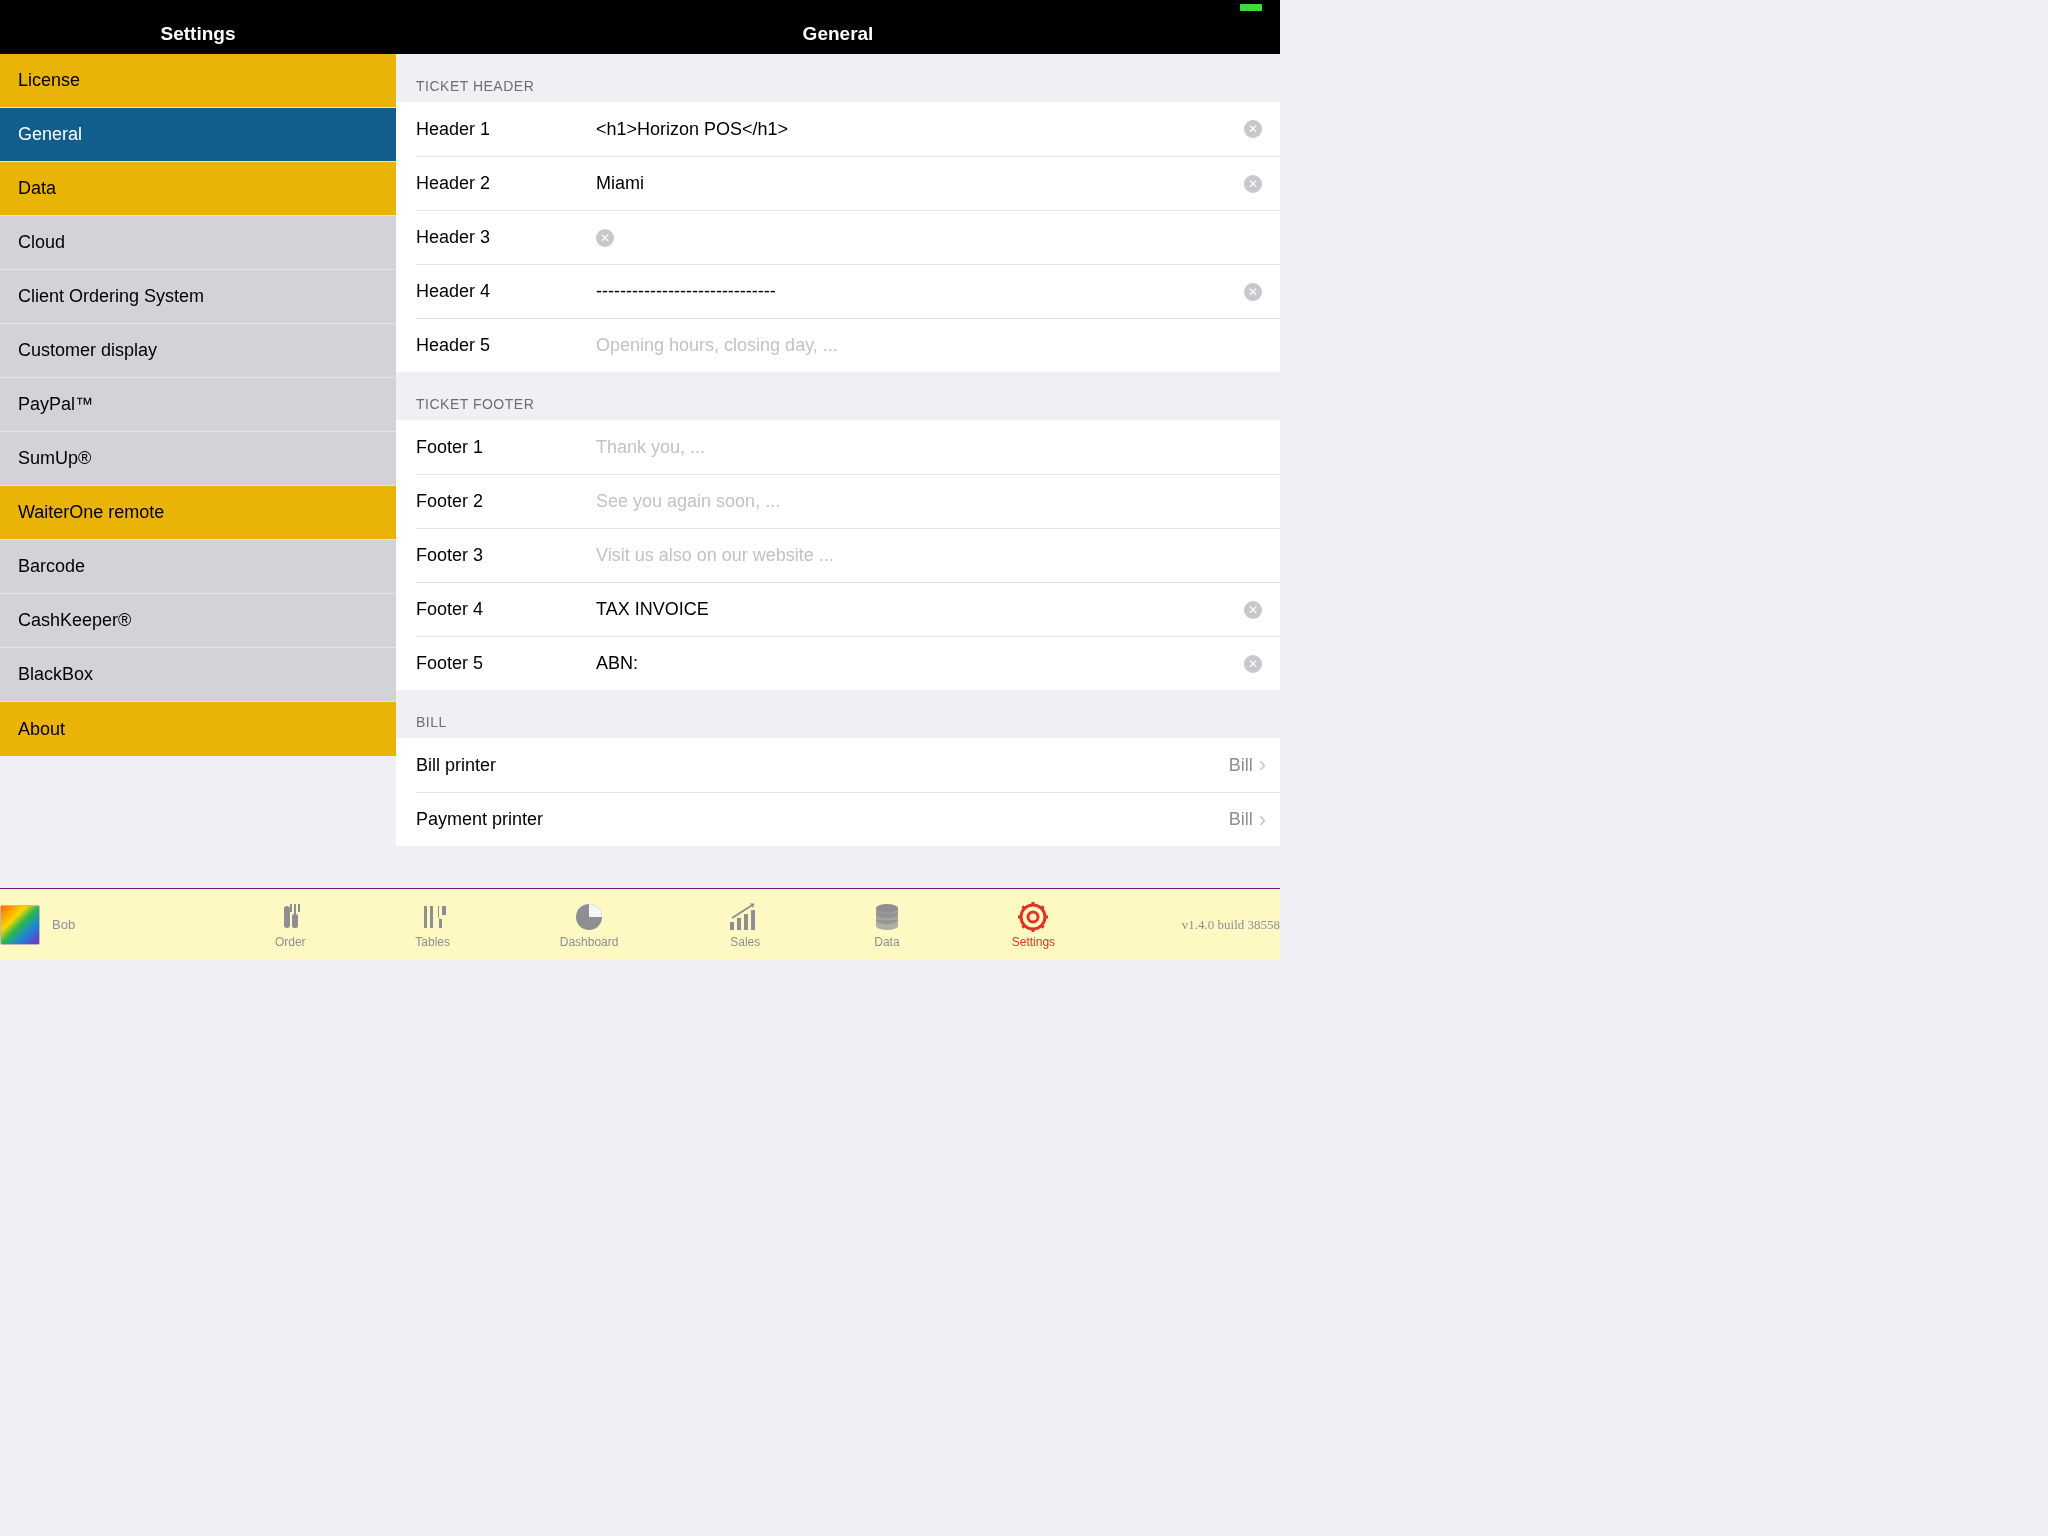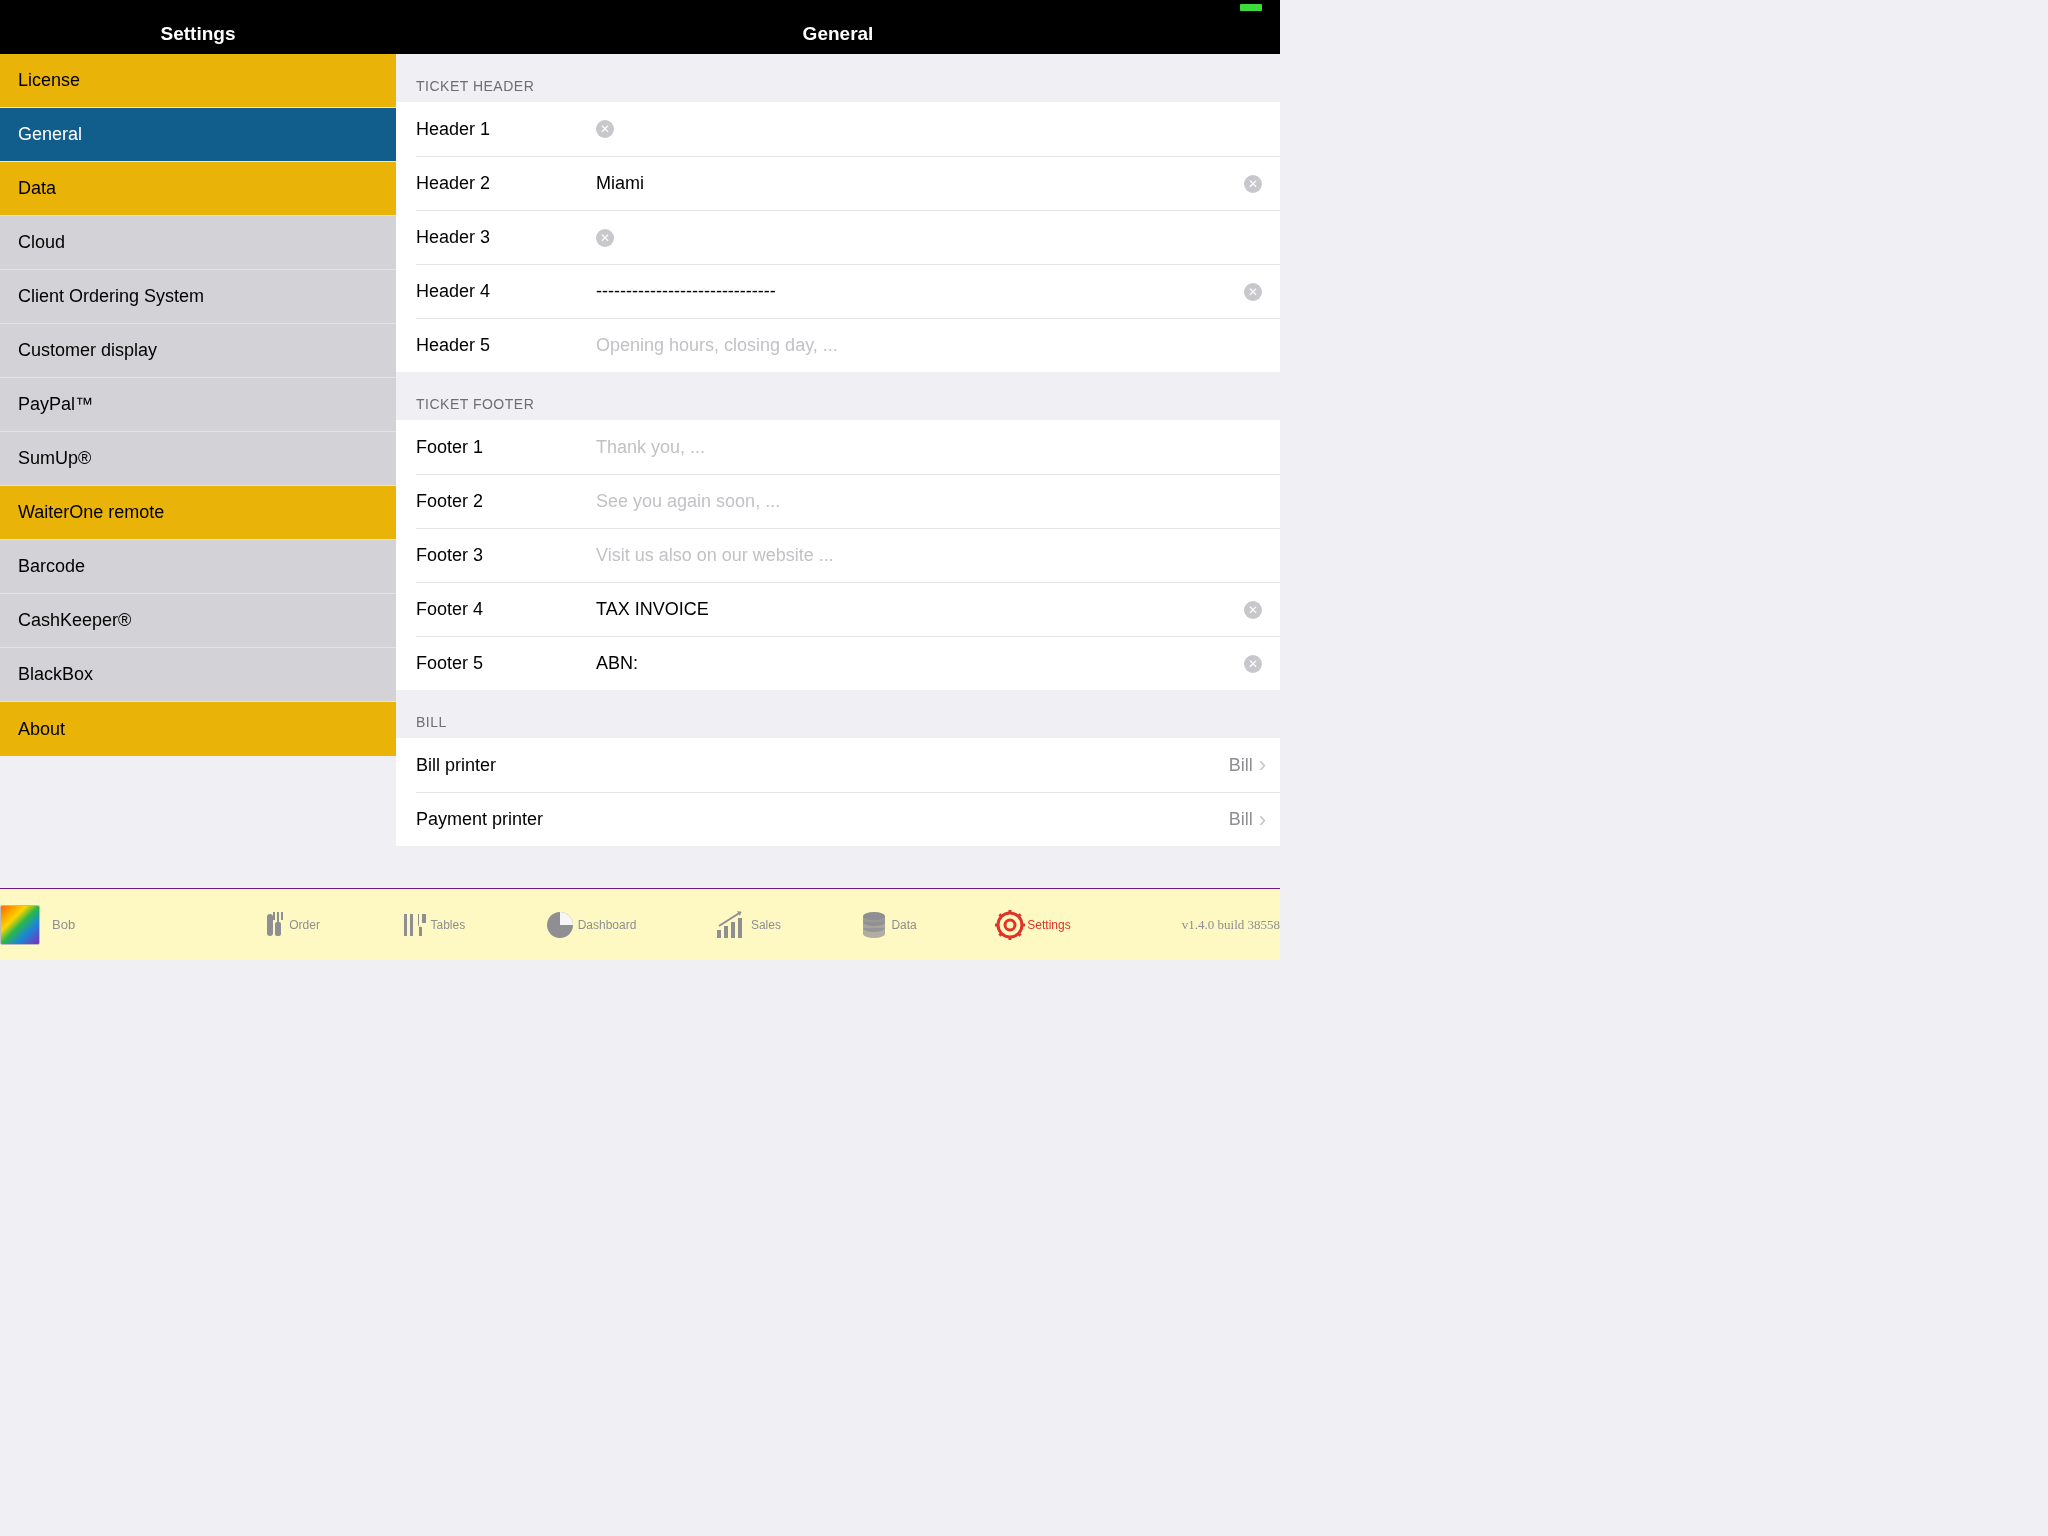--- a/index.html
+++ b/index.html
@@ -33,21 +33,21 @@
 .row .clear { width:18px;height:18px;border-radius:50%;background:#c7c7cc;color:#fff;display:flex;align-items:center;justify-content:center;font-size:12px;cursor:pointer;margin-right:4px; }
 .row .value { flex:1; text-align:right; font-size:18px; color:#8e8e93; padding-right:6px; }
 .row .chev { color:#c7c7cc; font-size:22px; }
 
 
 .bottom { height:72px; background:#fef9c3; border-top:1px solid #701a75; display:flex; align-items:center; padding:0 0; }
 .user { display:flex; align-items:center; gap:12px; width:220px; }
 .user .avatar { width:40px; height:40px; border:1px solid #bbb; border-radius:2px; background:linear-gradient(135deg,#ff6a00 0%,#ffd400 33%,#2ab84a 50%,#1b87d4 70%,#7a2fbf 100%); }
 .user .uname { font-size:13px; color:#8e8e93; }
 .tabs { flex:1; display:flex; justify-content:space-around; }
-.tab { display:flex; flex-direction:row; align-items:center; gap:2px; color:#8e8e93; font-size:12px; cursor:pointer; }
+.tab { display:flex; flex-direction:column; align-items:center; gap:2px; color:#8e8e93; font-size:12px; cursor:pointer; }
 .tab.active { color:#e03227; }
 .tab .icon { height:32px; display:flex; align-items:center; justify-content:center; }
 .version { width:170px; text-align:right; font-size:13px; color:#8e8e93;font-family:Liberation Serif, serif; }
 </style>
 </head>
 <body>
 
 <div class="status">
   <div class="batt"></div>
 </div>
@@ -98,20 +98,21 @@
       <div class="item">
         <span>About</span>
       </div>
     </div>
   <div class="content">
 
     <div class="section-title">TICKET HEADER</div>
     <div class="rowgroup" id="group-th">
         <div class="row">
           <div class="label">Header 1</div>
+          <input placeholder="" value="&lt;h1&gt;Horizon POS&lt;/h1&gt;" style="">
           <div class="clear" style="visibility: visible;">✕</div>
         </div>
         <div class="row">
           <div class="label">Header 2</div>
           <input placeholder="" value="Miami" style="">
           <div class="clear" style="visibility: visible;">✕</div>
         </div>
         <div class="row">
           <div class="label">Header 3</div>
           <div class="clear" style="visibility: visible;">✕</div>

